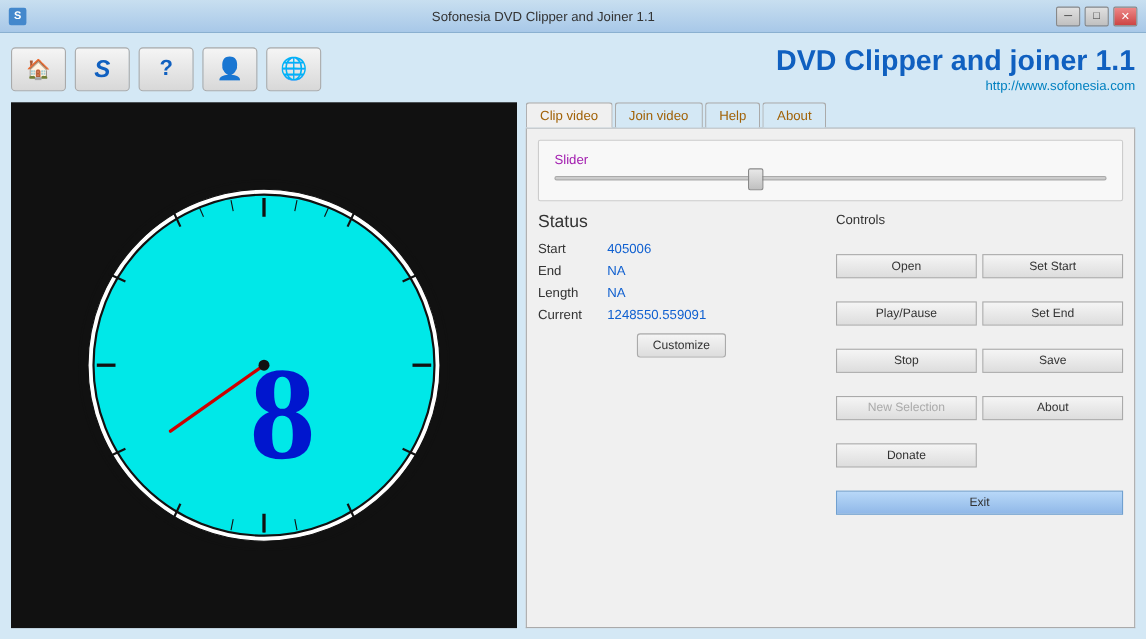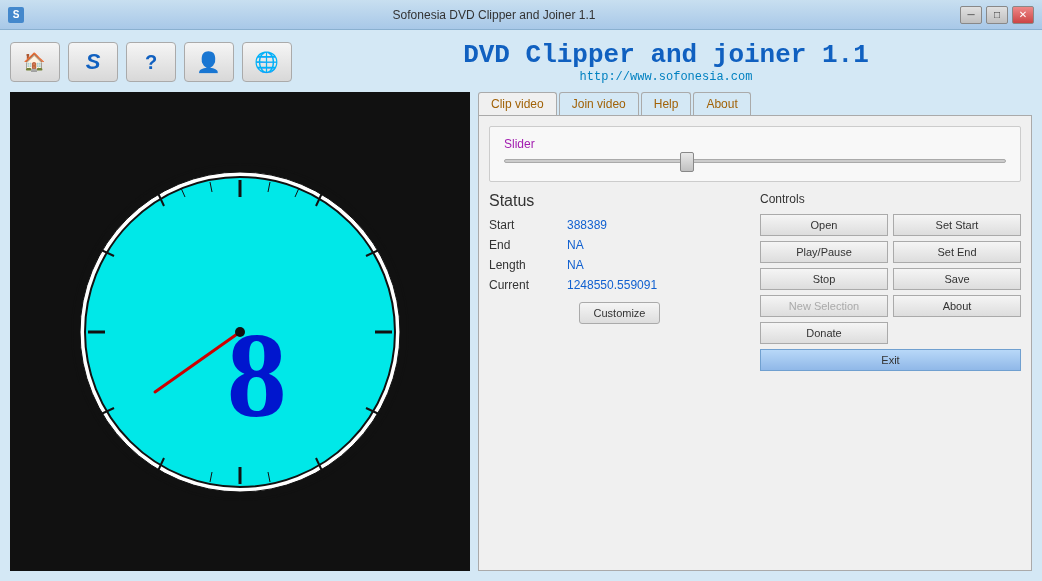--- a/index.html
+++ b/index.html
@@ -71,22 +71,21 @@
       border: 1px solid #aaa;
       border-radius: 4px;
       cursor: pointer;
       display: flex; align-items: center; justify-content: center;
       font-size: 18px;
       color: #444;
     }
 
     .title-section {
       flex: 1;
-      text-align: center;
-      font-family: Liberation Mono, monospace;
+      text-align: right;
     }
     .app-title {
       font-size: 26px;
       font-weight: bold;
       color: #1060c0;
     }
     .app-url {
       font-size: 12px;
       color: #0080c0;
     }
@@ -205,21 +204,21 @@
     }
     .status-title {
       font-size: 16px;
       color: #333;
       font-weight: normal;
       margin-bottom: 8px;
     }
     .status-row {
       display: flex;
       margin-bottom: 6px;
-      gap: 23px;
+      gap: 8px;
     }
     .status-key {
       color: #333;
       width: 55px;
     }
     .status-value {
       color: #1060d0;
     }
 
     .controls-section {
@@ -237,20 +236,21 @@
     }
     .ctrl-btn {
       padding: 4px 20px;
       background: linear-gradient(to bottom, #f5f5f5, #ddd);
       border: 1px solid #aaa;
       border-radius: 0;
       cursor: pointer;
       font-size: 11px;
       color: #333;
       text-align: center;
+      margin-top: 16px;
     }
     .ctrl-btn.disabled {
       color: #aaa;
       cursor: default;
     }
     .ctrl-btn.full-width {
       grid-column: 1 / -1;
       background: linear-gradient(to bottom, #b8d8f8, #90b8e8);
       border: 1px solid #70a0d0;
     }
@@ -372,21 +372,21 @@
             <div class="slider-thumb"></div>
           </div>
         </div>
 
         <div class="status-controls">
 
           <div class="status-section">
             <div class="status-title">Status</div>
             <div class="status-row">
               <span class="status-key">Start</span>
-              <span class="status-value">388389</span>
+              <span class="status-value">405006</span>
             </div>
             <div class="status-row">
               <span class="status-key">End</span>
               <span class="status-value">NA</span>
             </div>
             <div class="status-row">
               <span class="status-key">Length</span>
               <span class="status-value">NA</span>
             </div>
             <div class="status-row">

